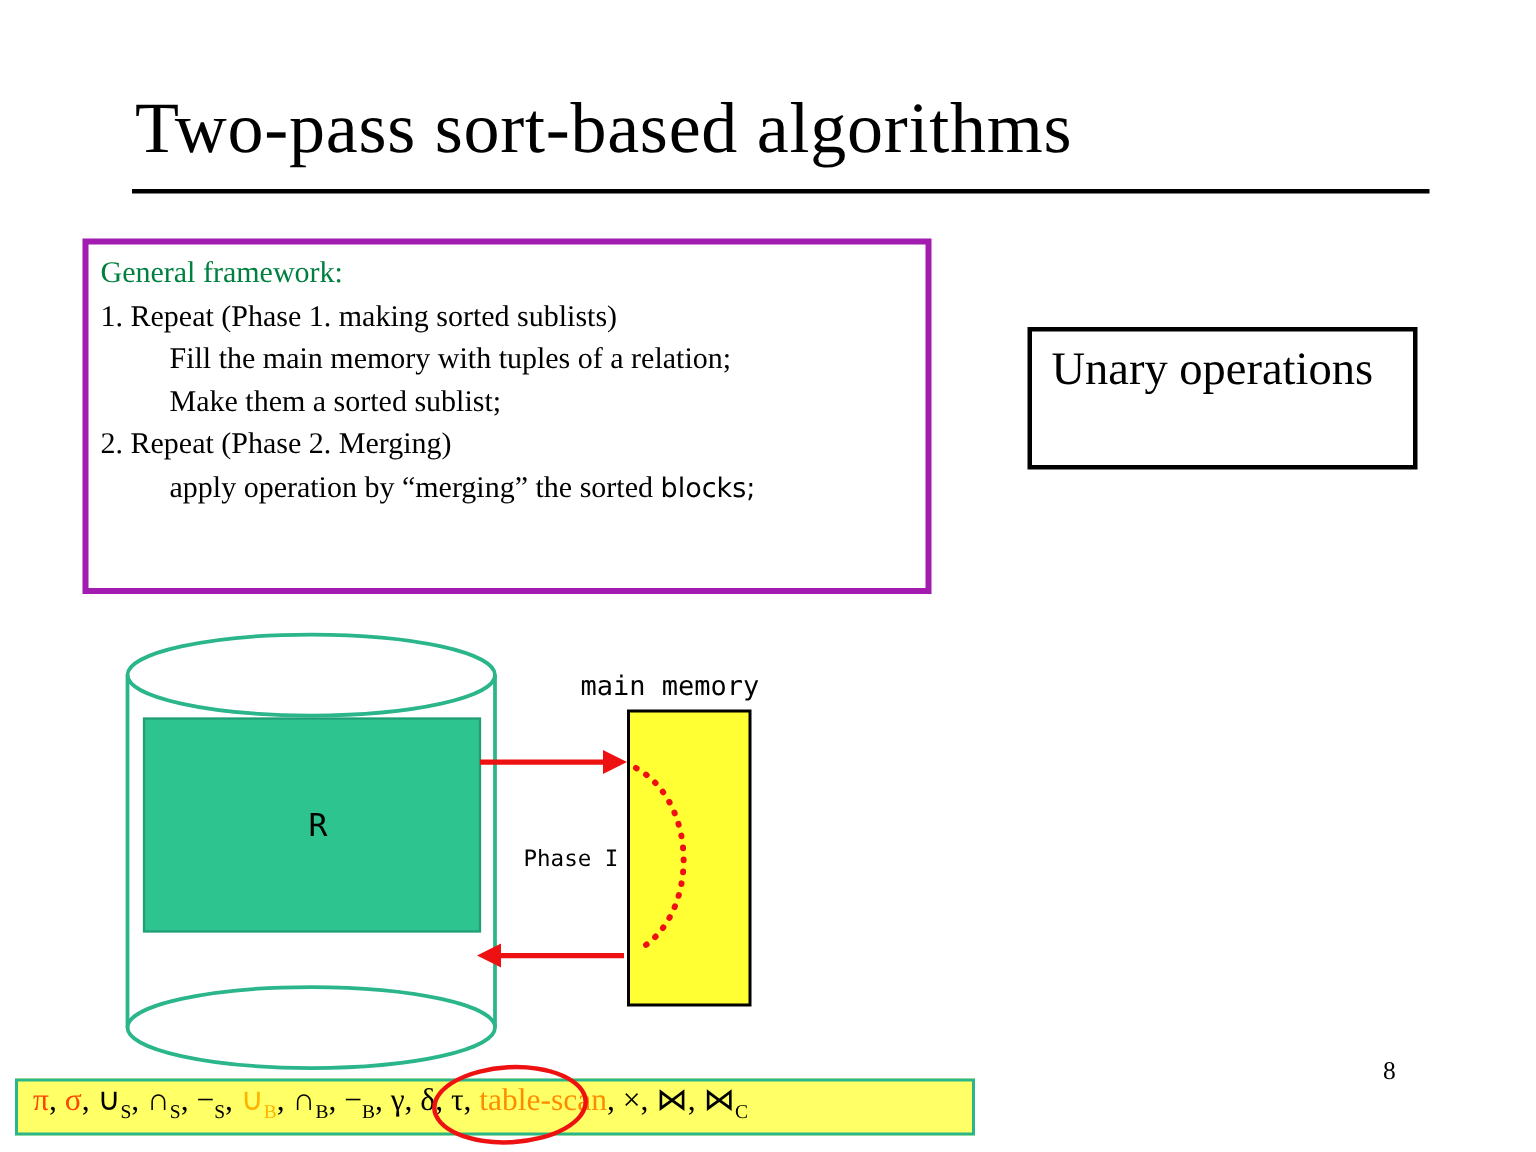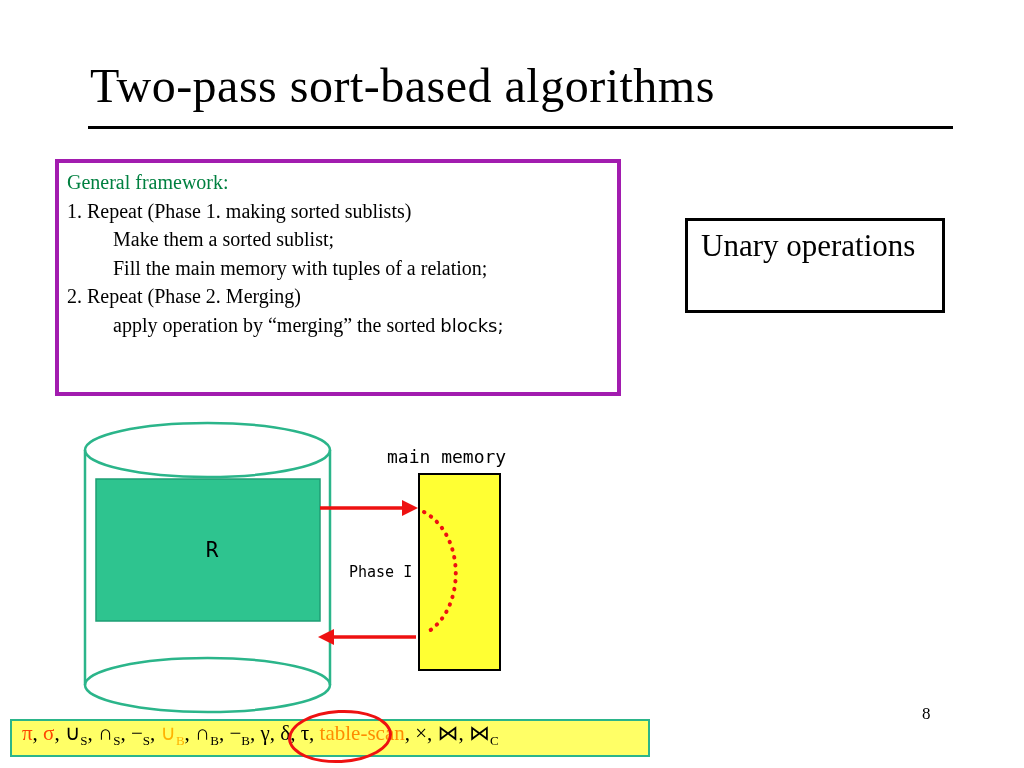--- a/index.html
+++ b/index.html
@@ -32,22 +32,22 @@
 <body>
 
 <div class="slide">
 
   <div class="slide-title">Two-pass sort-based algorithms</div>
   <div class="title-rule"></div>
 
   <div class="framework">
     <div class="fw-line fw-green">General framework:</div>
     <div class="fw-line">1. Repeat (Phase 1. making sorted sublists)</div>
+    <div class="fw-line indent">Fill the main memory with tuples of a relation;</div>
     <div class="fw-line indent">Make them a sorted sublist;</div>
-    <div class="fw-line indent">Fill the main memory with tuples of a relation;</div>
     <div class="fw-line">2. Repeat (Phase 2. Merging)</div>
     <div class="fw-line indent"><span>apply operation by “merging” the sorted </span><span class="sans-tail">blocks;</span></div>
   </div>
 
   <div class="unary-box">
     <div>Unary operations</div>
   </div>
 
   <svg class="diagram" width="560" height="330" viewBox="0 0 560 330">
     <g fill="none" stroke="var(--cylinder-stroke)" stroke-width="2.5">

